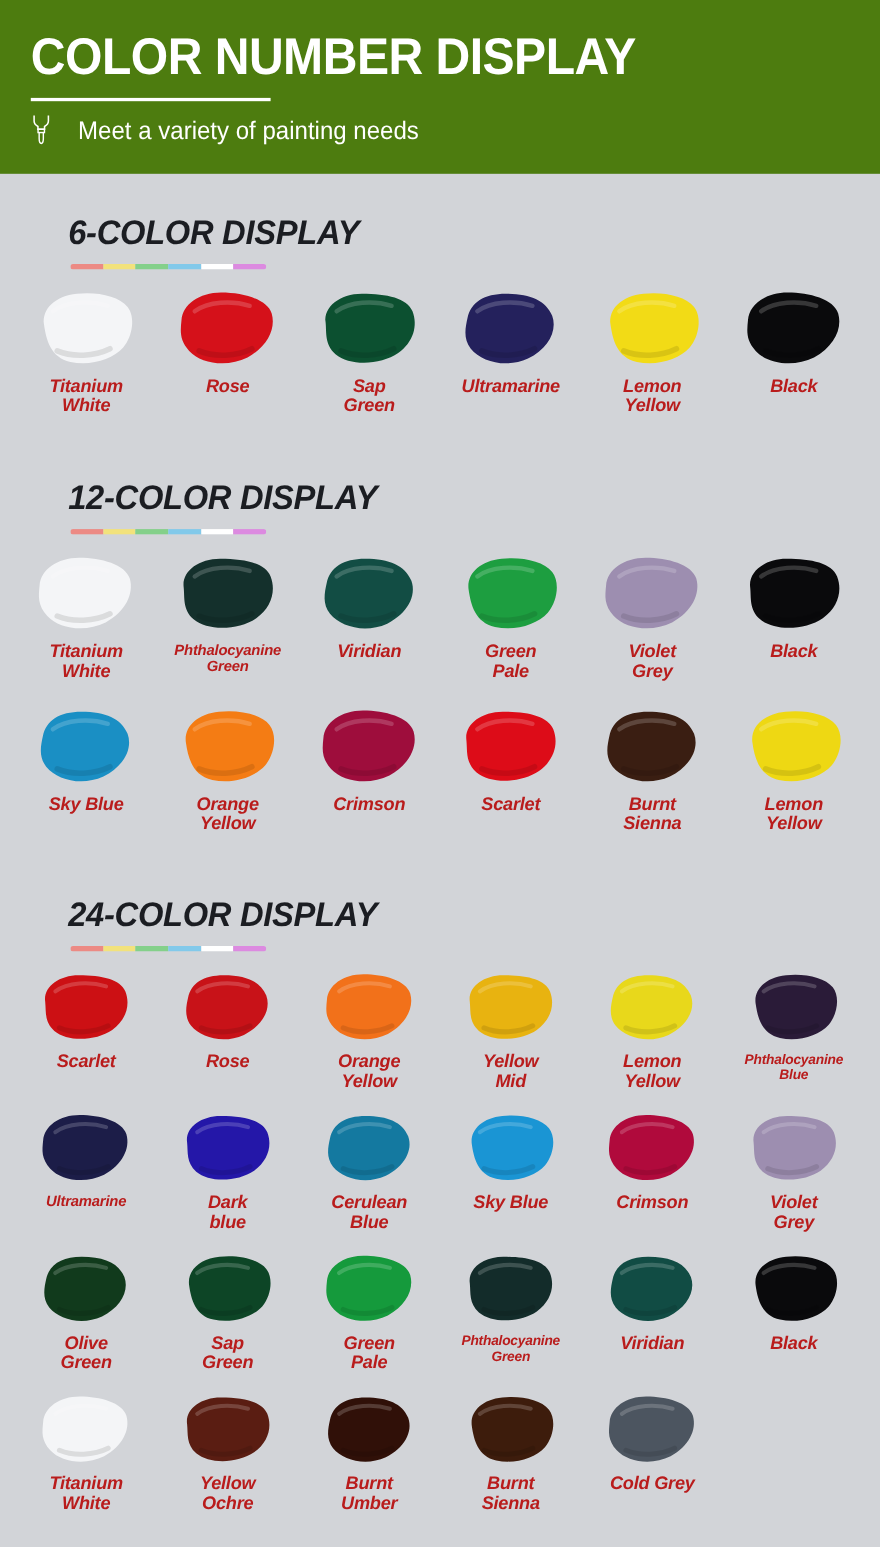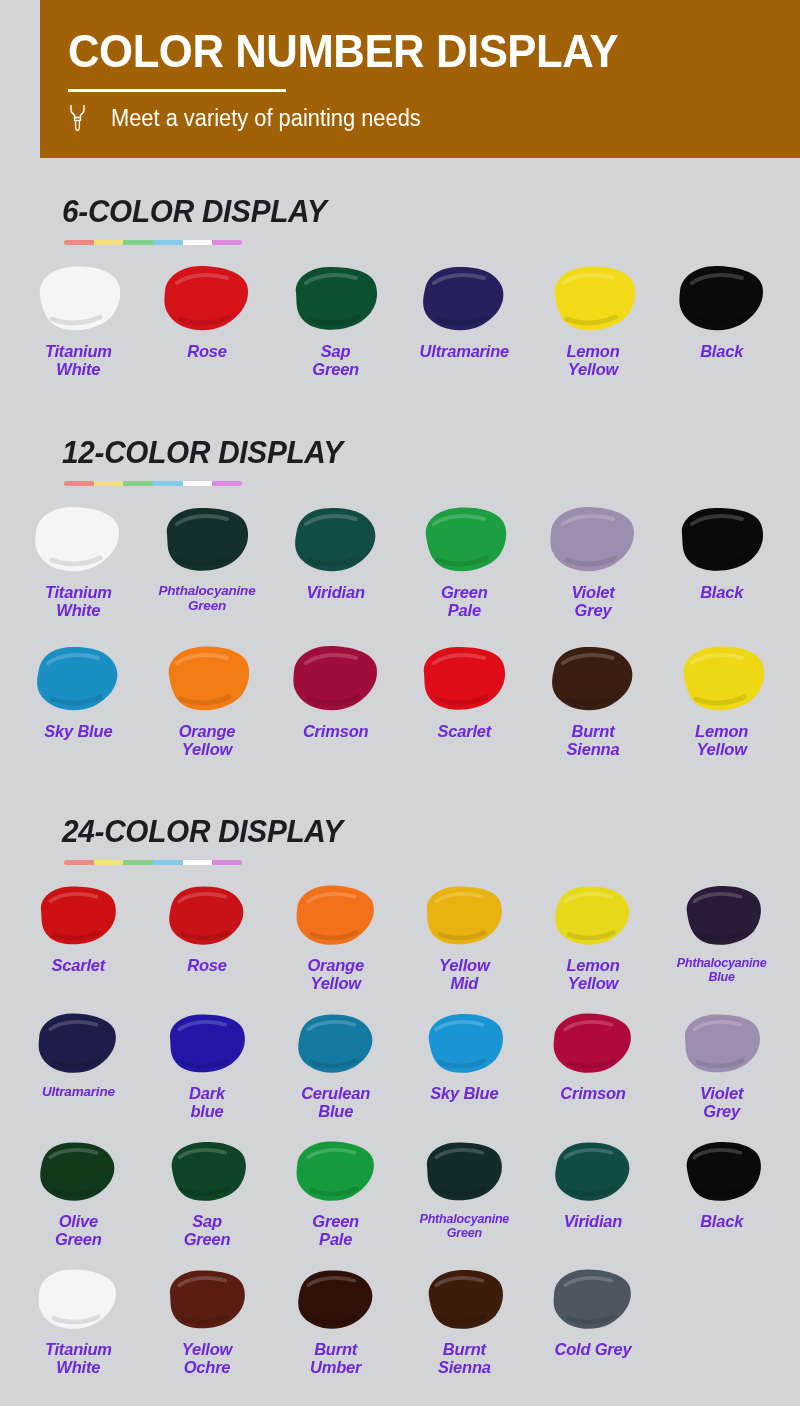--- a/index.html
+++ b/index.html
@@ -110,32 +110,32 @@
     width: 100%;
     height: 100%;
     display: block;
   }
 
   .swatch-label {
     margin-top: 6px;
     text-align: center;
     font-size: 16.5px;
     font-weight: bold;
-    color: #6d28d9;
+    color: #b91c1c;
     line-height: 1.08;
     letter-spacing: -0.2px;
     white-space: pre-line;
   }
   .swatch-label.small { font-size: 13.5px; font-weight: bold; }
   .swatch-label.tiny  { font-size: 12.5px; font-weight: bold; }
 </style>
 </head>
 <body style="background: rgb(210, 212, 216);">
 
-<div class="header" style="background: #a16207; margin-left: 40px;">
+<div class="header" style="background: #4d7c0f;">
   <div class="header-title">COLOR NUMBER DISPLAY</div>
   <div class="header-rule"></div>
   <div class="header-sub-row">
     <svg class="brush-icon" viewBox="0 0 19 28">
       <path d="M3 1 L3 6 Q3 9 6.5 11 L6.5 13.5 L12.5 13.5 L12.5 11 Q16 9 16 6 L16 1" fill="none" stroke="#ffffff" stroke-width="1.4"></path>
       <rect x="6.6" y="13.5" width="5.8" height="3" fill="none" stroke="#ffffff" stroke-width="1.3"></rect>
       <path d="M7.6 16.8 L7.6 22 Q7.6 26.4 9.5 26.4 Q11.4 26.4 11.4 22 L11.4 16.8" fill="none" stroke="#ffffff" stroke-width="1.3"></path>
     </svg>
     <div class="header-subtitle">Meet a variety of painting needs</div>
   </div>

